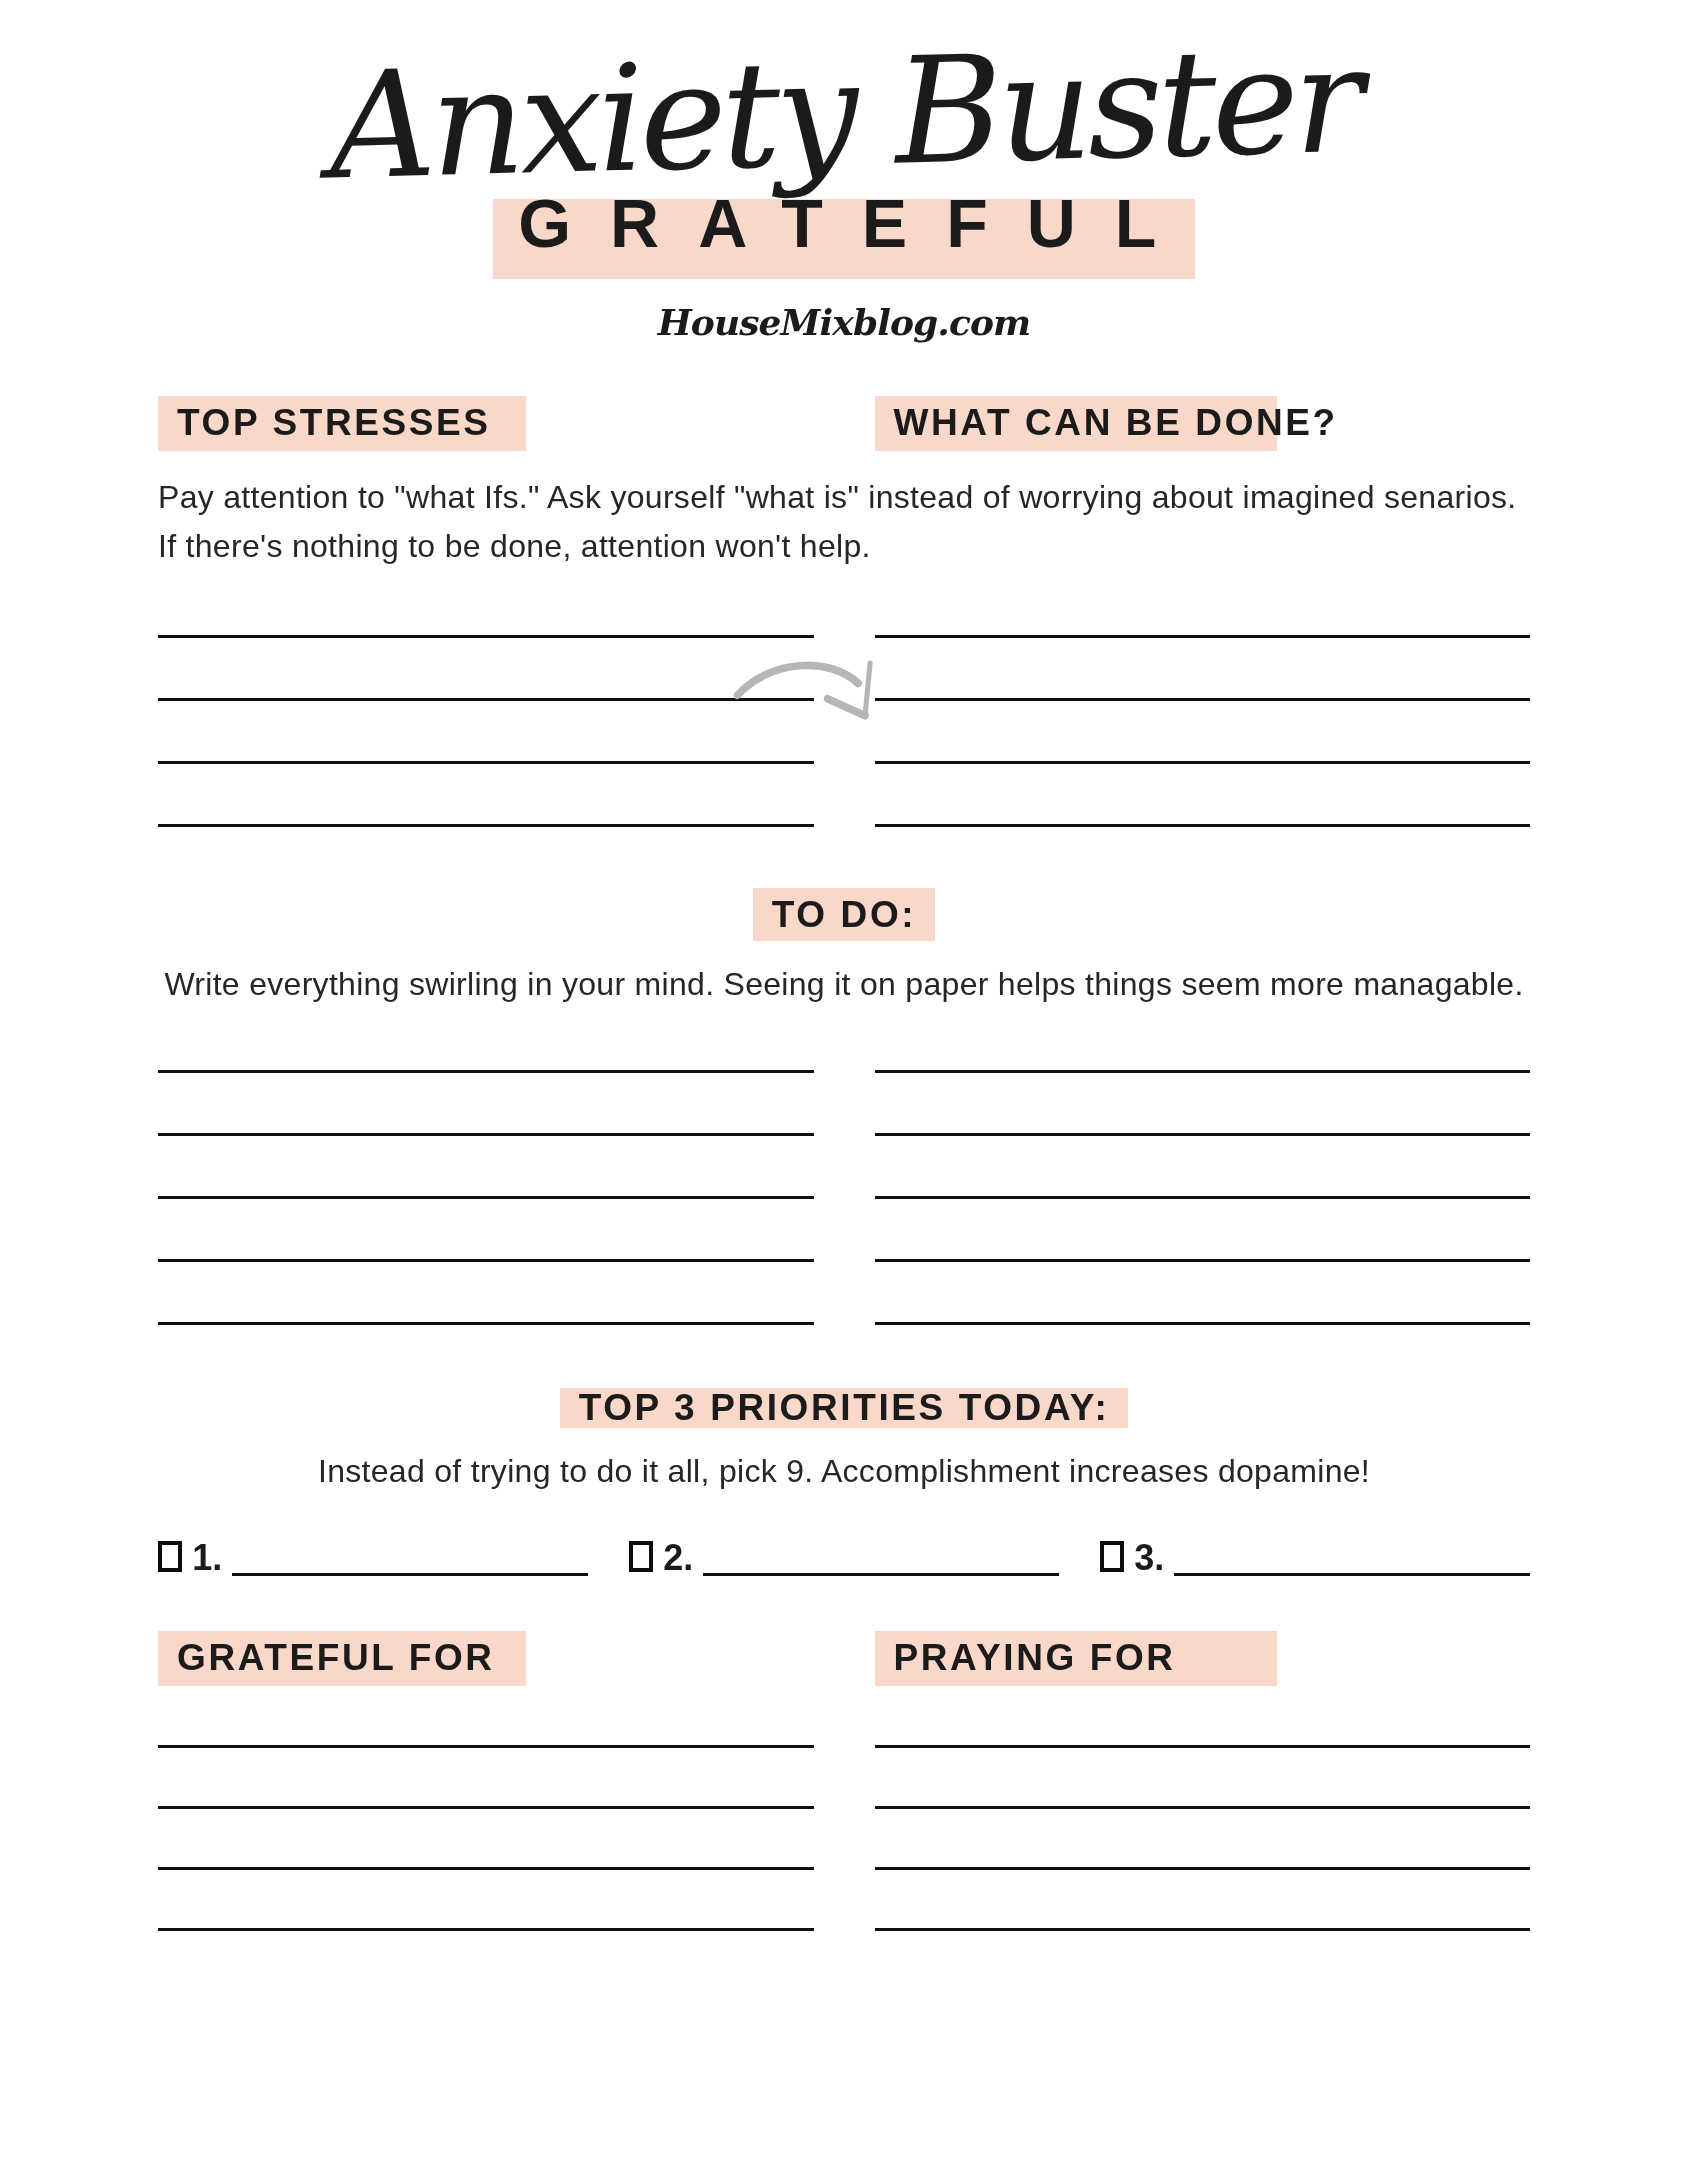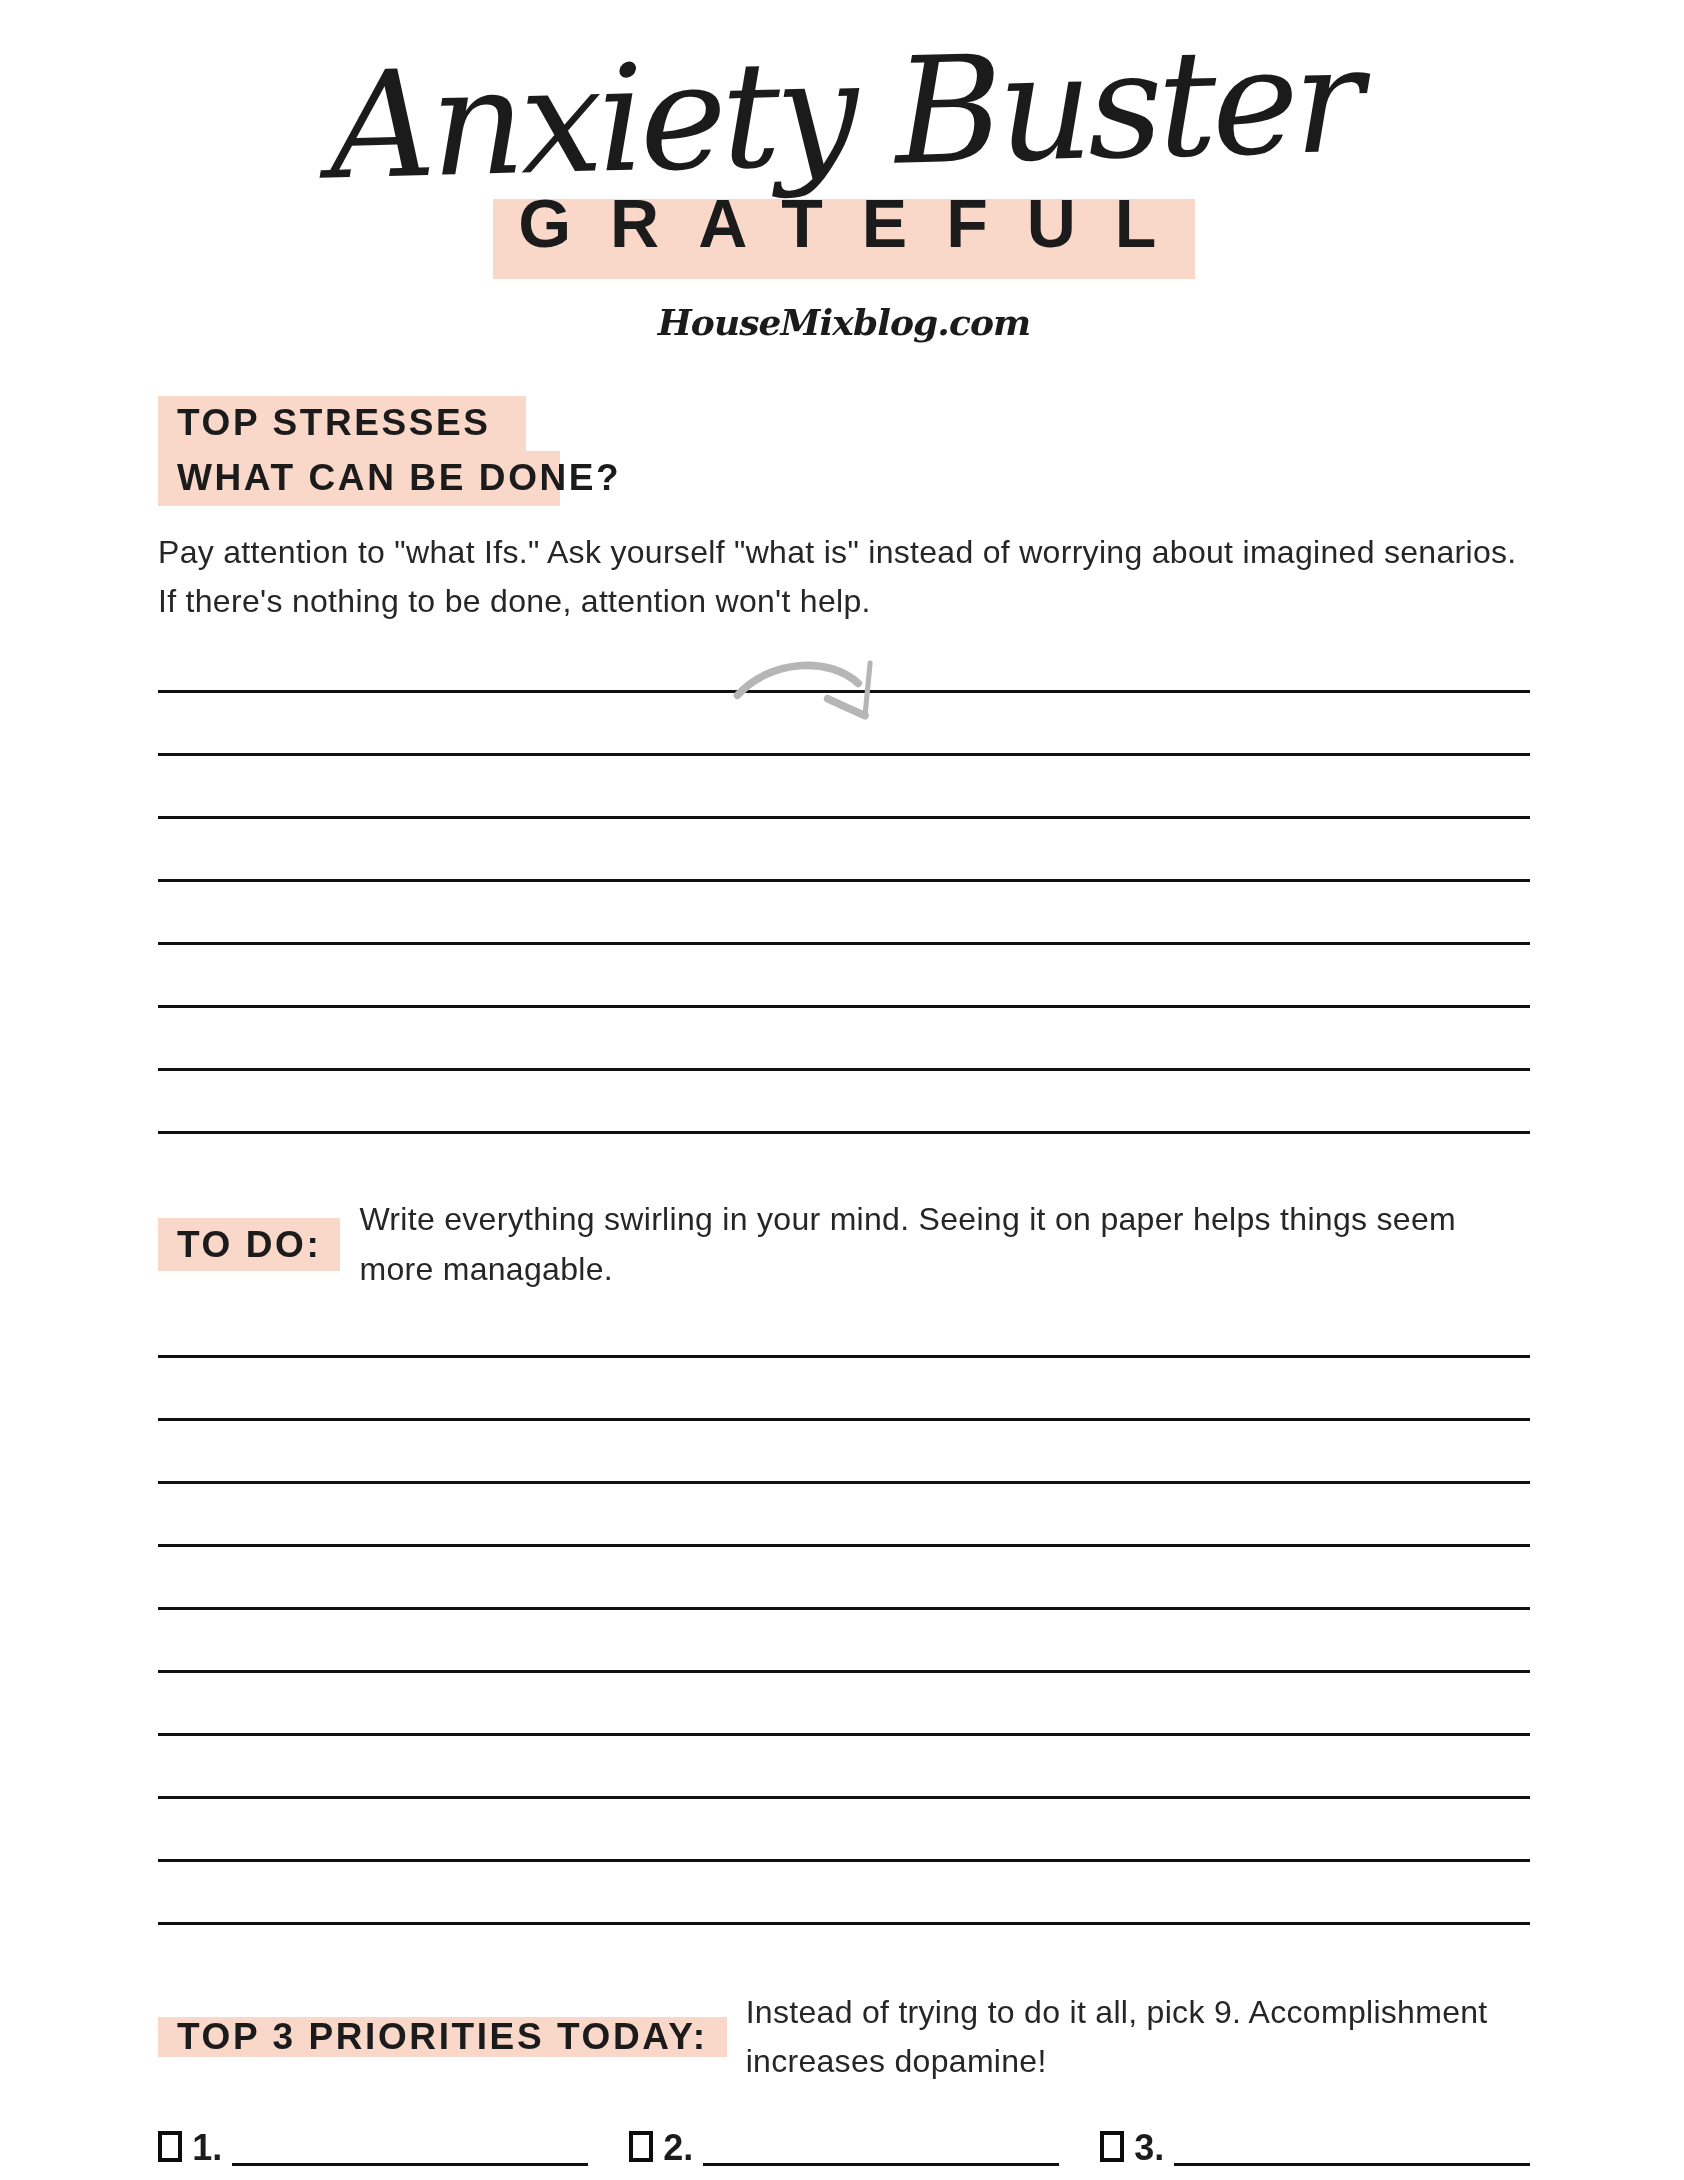--- a/index.html
+++ b/index.html
@@ -61,23 +61,23 @@
     white-space:nowrap;
   }
   .w-left{width:368px;}
   .w-right{width:402px;}
   .body-text{
     font-size:32px;
     line-height:1.55;
     letter-spacing:0.3px;
     color:#262626;
   }
-  .two-col{display:grid;grid-template-columns:1fr;column-gap:61px;}
+  .two-col{display:grid;grid-template-columns:1fr 1fr;column-gap:61px;}
   .wline{height:63px;border-bottom:3.4px solid var(--line);}
-  .inline-head{display:flex;align-items:center;gap:19px;}
+  .inline-head{display:flex;align-items:center;gap:19px;flex-direction:column;}
   .cbx{
     display:inline-block;flex:none;
     width:24px;height:31px;
     border:4.3px solid #0c0c0c;
     background:#fff;
   }
   
   .prio-row{display:grid;grid-template-columns:1fr 1fr 1fr;column-gap:41px;}
   .prio-item{display:flex;align-items:flex-end;gap:10.2px;}
   .prio-item .cbx{margin-bottom:3.4px;}

